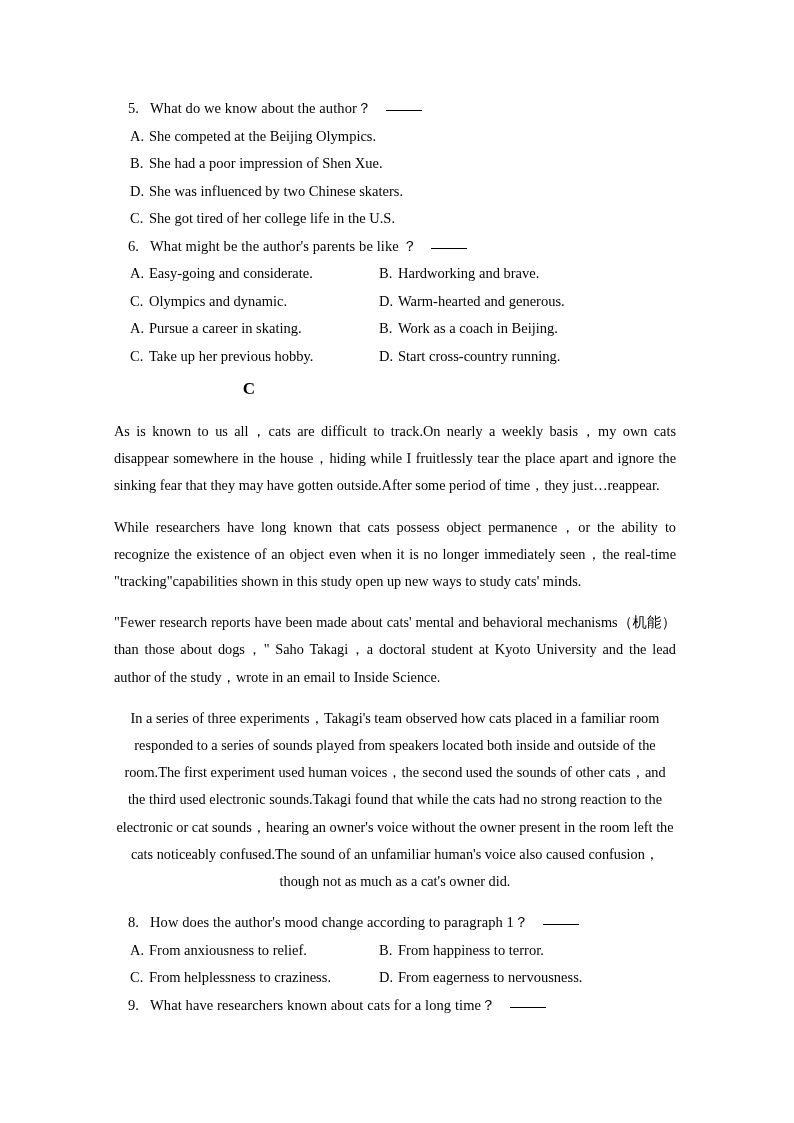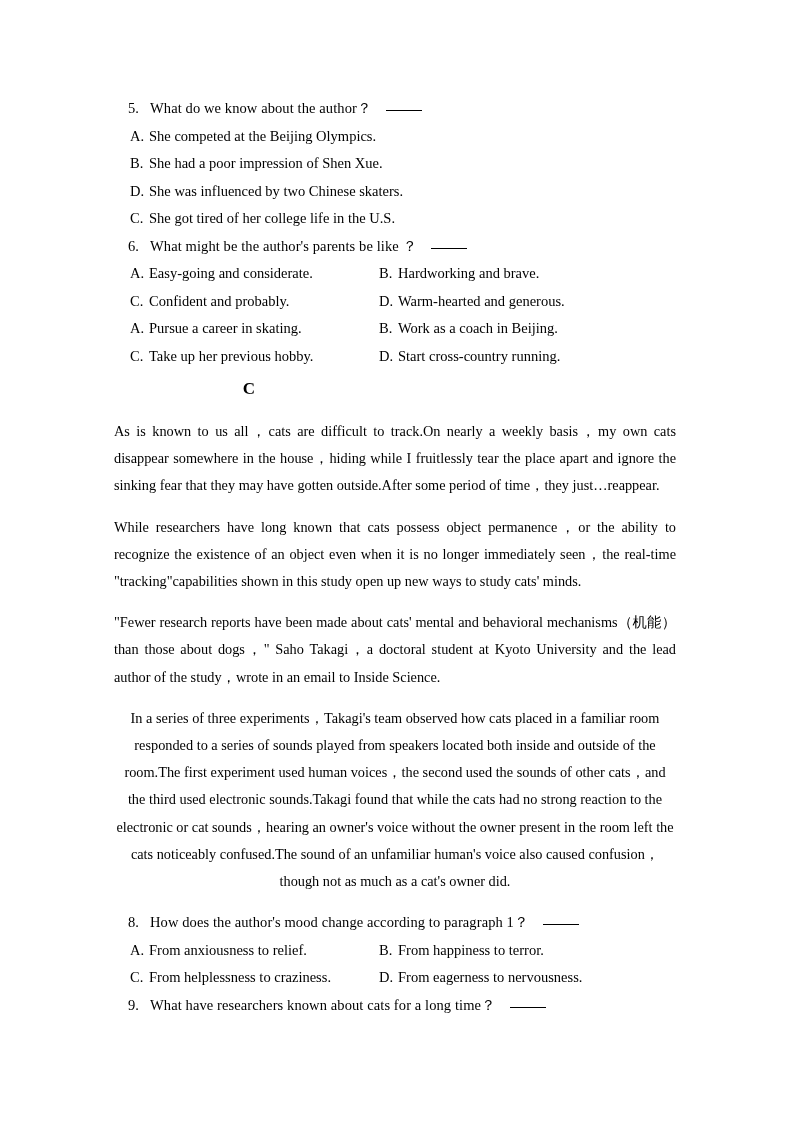--- a/index.html
+++ b/index.html
@@ -128,21 +128,21 @@
 
   <div class="question-block">
     <div class="q-stem">
       <span class="q-num">6.</span><span class="q-text">What might be the author's parents be like ？</span><span class="blank"></span>
     </div>
     <div class="opt-row">
       <span><span class="opt-letter">A.</span><span>Easy-going and considerate.</span></span>
       <span class="opt-col2"><span class="opt-letter">B.</span><span>Hardworking and brave.</span></span>
     </div>
     <div class="opt-row">
-      <span><span class="opt-letter">C.</span><span>Confident and probably.</span></span>
+      <span><span class="opt-letter">C.</span><span>Olympics and dynamic.</span></span>
       <span class="opt-col2"><span class="opt-letter">D.</span><span>Warm-hearted and generous.</span></span>
     </div>
   </div>
 
   <div class="question-block">
     <div class="opt-row">
       <span><span class="opt-letter">A.</span><span>Pursue a career in skating.</span></span>
       <span class="opt-col2"><span class="opt-letter">B.</span><span>Work as a coach in Beijing.</span></span>
     </div>
     <div class="opt-row">

